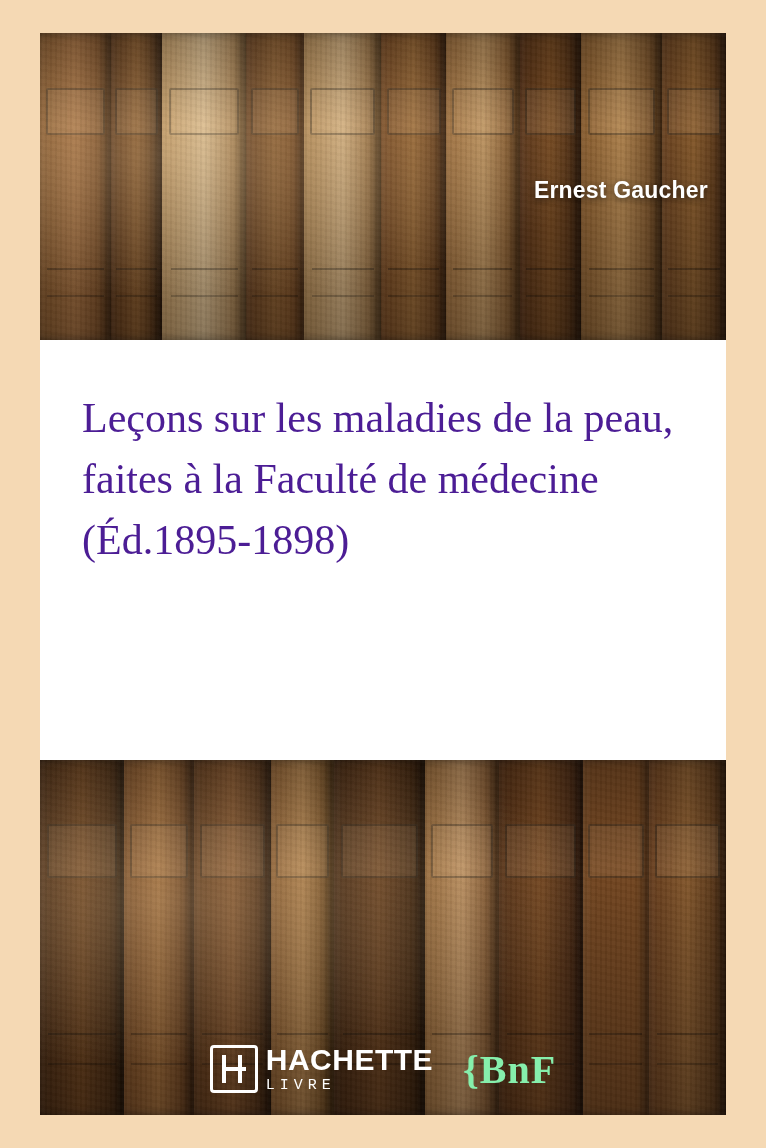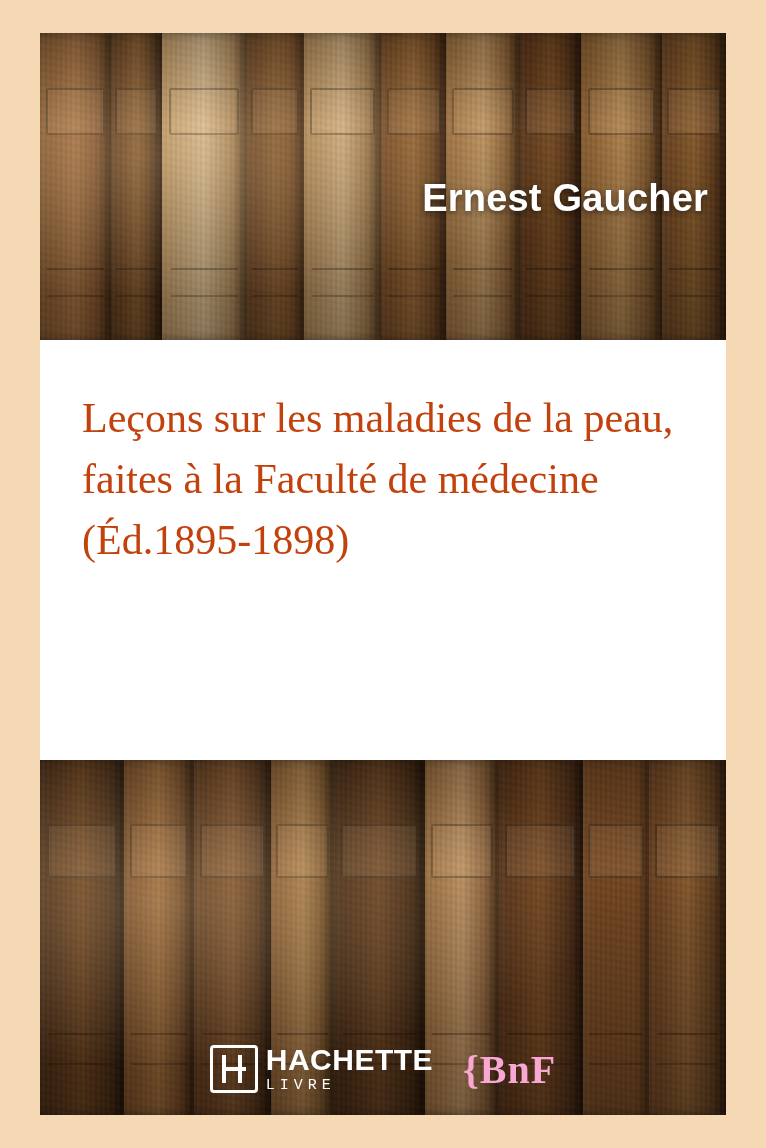--- a/index.html
+++ b/index.html
@@ -103,31 +103,31 @@
     height: 420px;
     background: #ffffff;
   }
   .author {
     position: absolute;
     right: 18px;
     top: -163px;
     color: #ffffff;
     font-family: "Liberation Sans", sans-serif;
     font-weight: bold;
-    font-size: 38px;
+    font-size: 23px;
     letter-spacing: .2px;
     text-shadow: 0 2px 6px rgba(0,0,0,.55);
     white-space: nowrap;
   }
   .title {
     position: absolute;
     left: 42px;
     right: 36px;
     top: 48px;
-    color: #c2410c;
+    color: #4c1d95;
     font-family: "Liberation Serif", serif;
     font-size: 42px;
     line-height: 1.45;
     text-align: left;
   }
 
   
   .logos {
     position: absolute;
     left: 0;
@@ -180,21 +180,21 @@
     font-size: 30px;
     letter-spacing: .5px;
   }
   .hachette .w2 {
     font-family: Liberation Mono, monospace;
     font-size: 15px;
     letter-spacing: 5px;
     margin-top: 3px;
   }
   .bnf {
-    color: #f9a8d4;
+    color: #86efac;
     font-family: "Liberation Serif", serif;
     font-weight: bold;
     font-size: 40px;
     letter-spacing: 1px;
   }
 </style>
 </head>
 <body>
 
 <div class="cover">

